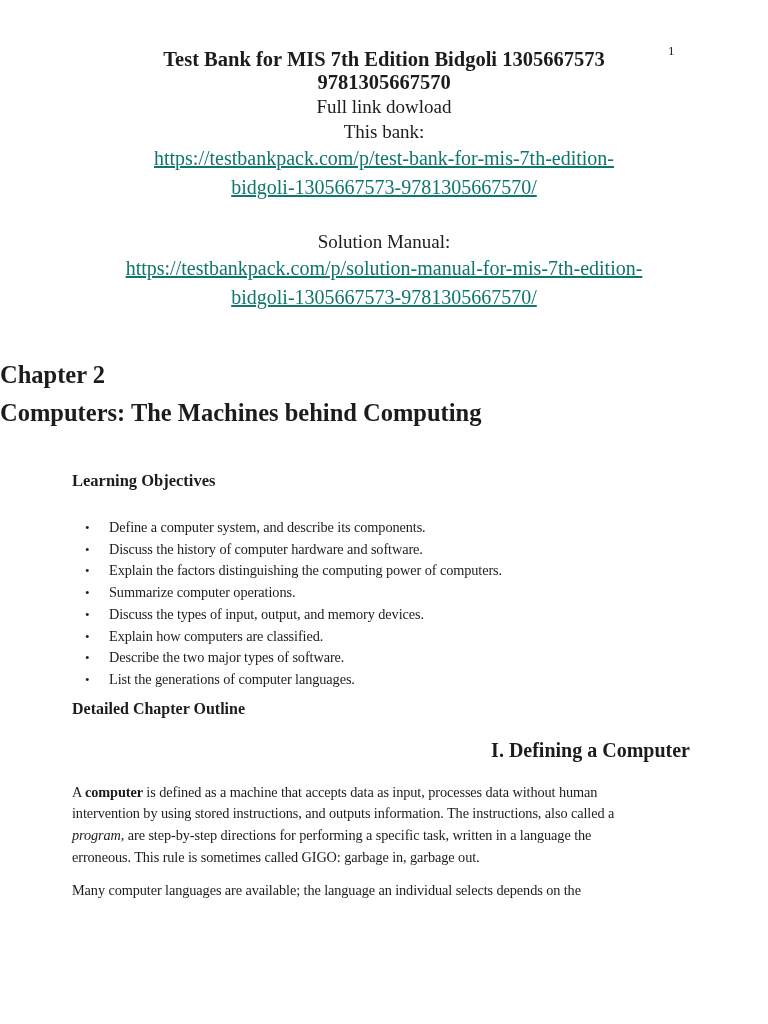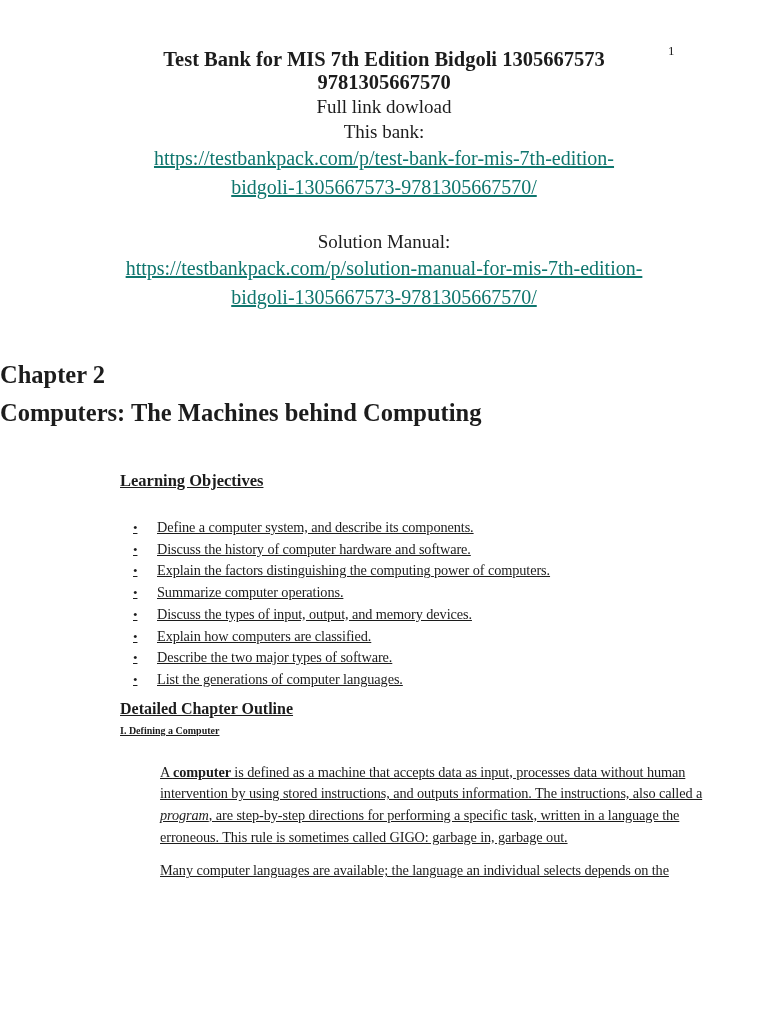--- a/index.html
+++ b/index.html
@@ -16,28 +16,28 @@
     font-size:13px; line-height:13px; color:#222;
   }
   .doc-header { padding-top:48px; text-align:center; }
   .title-line { font-weight:bold; font-size:20.5px; line-height:23px; white-space:nowrap; }
   .sub-line { font-size:19px; line-height:25px; white-space:nowrap; }
   .link-line { font-size:20px; line-height:29px; white-space:nowrap; }
   .link-line a { color:#0f766e; text-decoration:underline; cursor:pointer; }
   .solution-label { margin-top:27px; }
   .chapter-block { margin-top:44px; }
   .chapter-line { font-weight:bold; font-size:24.5px; line-height:38px; white-space:nowrap; }
-  .content { padding-left:120px; padding-right:78px;text-decoration:underline; }
+  .content { padding-left:72px; padding-right:78px; }
   .lo-heading { margin-top:38px; font-weight:bold; font-size:16.5px; line-height:22px; }
   .objectives { margin-top:25px; }
   .obj-row { display:flex; padding-left:13px; font-size:14.3px; line-height:21.7px; white-space:nowrap; letter-spacing:-0.1px; }
   .obj-row .dot { flex:none; width:24px; font-size:13px; }
   .dco-heading { margin-top:7px; font-weight:bold; font-size:16px; line-height:22px; }
-  .sec-heading { font-weight:bold; font-size:10px; line-height:21px; }
-  .para { margin-top:21px; font-size:14.3px; line-height:21.7px; letter-spacing:-0.1px;margin-left:40px; }
+  .sec-heading { margin-top:20px; font-weight:bold; font-size:20px; line-height:21px;text-align:right; }
+  .para { margin-top:21px; font-size:14.3px; line-height:21.7px; letter-spacing:-0.1px; }
   .para .pline { white-space:nowrap; }
   .para2 { margin-top:12px; }
   b { font-weight:bold; }
   i { font-style:italic; }
 </style>
 </head>
 <body>
 
 <div class="page">
 

